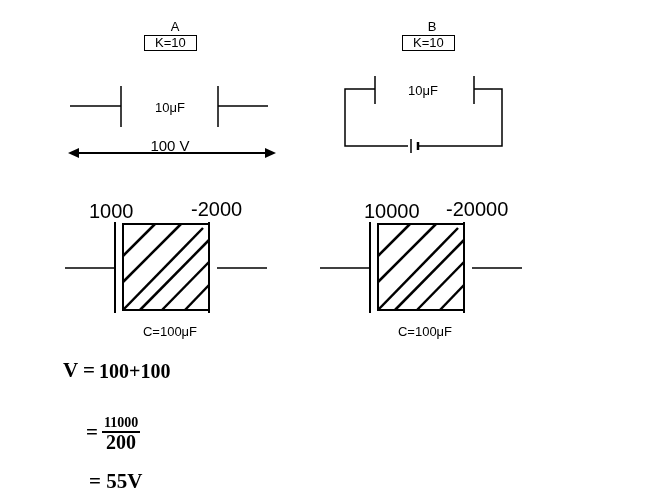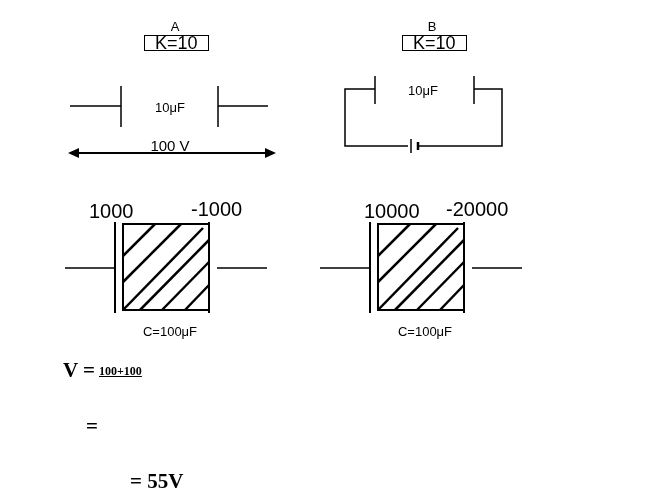--- a/index.html
+++ b/index.html
@@ -1,24 +1,24 @@
 <!DOCTYPE html>
 <html><head>
 <meta charset="utf-8">
 <style>
   html, body { margin:0; padding:0; background:#ffffff; }
   body { width:654px; height:496px; position:relative; overflow:hidden; font-family:"Liberation Sans", sans-serif; color:#000; }
   .abs { position:absolute; }
   .lbl { font-size:13px; text-align:center; }
-  .kbox { border:1.3px solid #000; font-size:18px; line-height:14px; padding:0 10px; }
+  .kbox { border:1.3px solid #000; font-size:13px; line-height:14px; padding:0 10px; }
   .big { font-size:20px;text-align:right; }
   .serif { font-family:"Liberation Serif", "DejaVu Serif", serif; font-weight:bold; }
   .frac { display:inline-flex; flex-direction:column; align-items:center; vertical-align:middle; }
   .frac .num { font-size:14px; padding:0 2px; border-bottom:2px solid #000; line-height:17px; }
-  .frac .den { font-size:12px; line-height:18px;text-decoration:underline; }
+  .frac .den { font-size:20px; line-height:18px; }
   svg { position:absolute; left:0; top:0; }
 </style>
 </head>
 <body>
 
 <svg width="654" height="496">
 
   <g stroke="#000" stroke-width="1.5" fill="none">
     <line x1="70" y1="106" x2="121" y2="106"></line>
     <line x1="121" y1="86" x2="121" y2="127"></line>
@@ -76,29 +76,33 @@
 <div class="abs lbl" style="left:160px;top:19px;width:30px;">A</div>
 <div class="abs kbox" style="left:144px;top:35px;">K=10</div>
 <div class="abs lbl" style="left:140px;top:100px;width:60px;">10μF</div>
 <div class="abs lbl" style="left:140px;top:137px;width:60px;font-size:15px;">100 V</div>
 
 <div class="abs lbl" style="left:417px;top:19px;width:30px;">B</div>
 <div class="abs kbox" style="left:402px;top:35px;">K=10</div>
 <div class="abs lbl" style="left:393px;top:83px;width:60px;">10μF</div>
 
 <div class="abs big" style="left:89px;top:200px;">1000</div>
-<div class="abs big" style="left:191px;top:198px;">-1000</div>
+<div class="abs big" style="left:191px;top:198px;">-2000</div>
 <div class="abs lbl" style="left:125px;top:324px;width:90px;">C=100μF</div>
 
 <div class="abs big" style="left:364px;top:200px;">10000</div>
 <div class="abs big" style="left:446px;top:198px;">-20000</div>
 <div class="abs lbl" style="left:380px;top:324px;width:90px;">C=100μF</div>
 
 <div class="abs serif" style="left:63px;top:358px;display:flex;align-items:center;">
   <span style="font-size:21px;margin-right:4px;">V =</span>
   <span class="frac">
     <span class="den">100+100</span>
   </span>
 </div>
 <div class="abs serif" style="left:86px;top:414px;display:flex;align-items:center;">
   <span style="font-size:21px;margin-right:4px;">=</span>
+  <span class="frac">
+    <span class="num">11000</span>
+    <span class="den">200</span>
+  </span>
 </div>
-<div class="abs serif" style="left:89px;top:469px;font-size:21px;margin-left:41px;">= 55V</div>
+<div class="abs serif" style="left:89px;top:469px;font-size:21px;">= 55V</div>
 
 </body></html>

